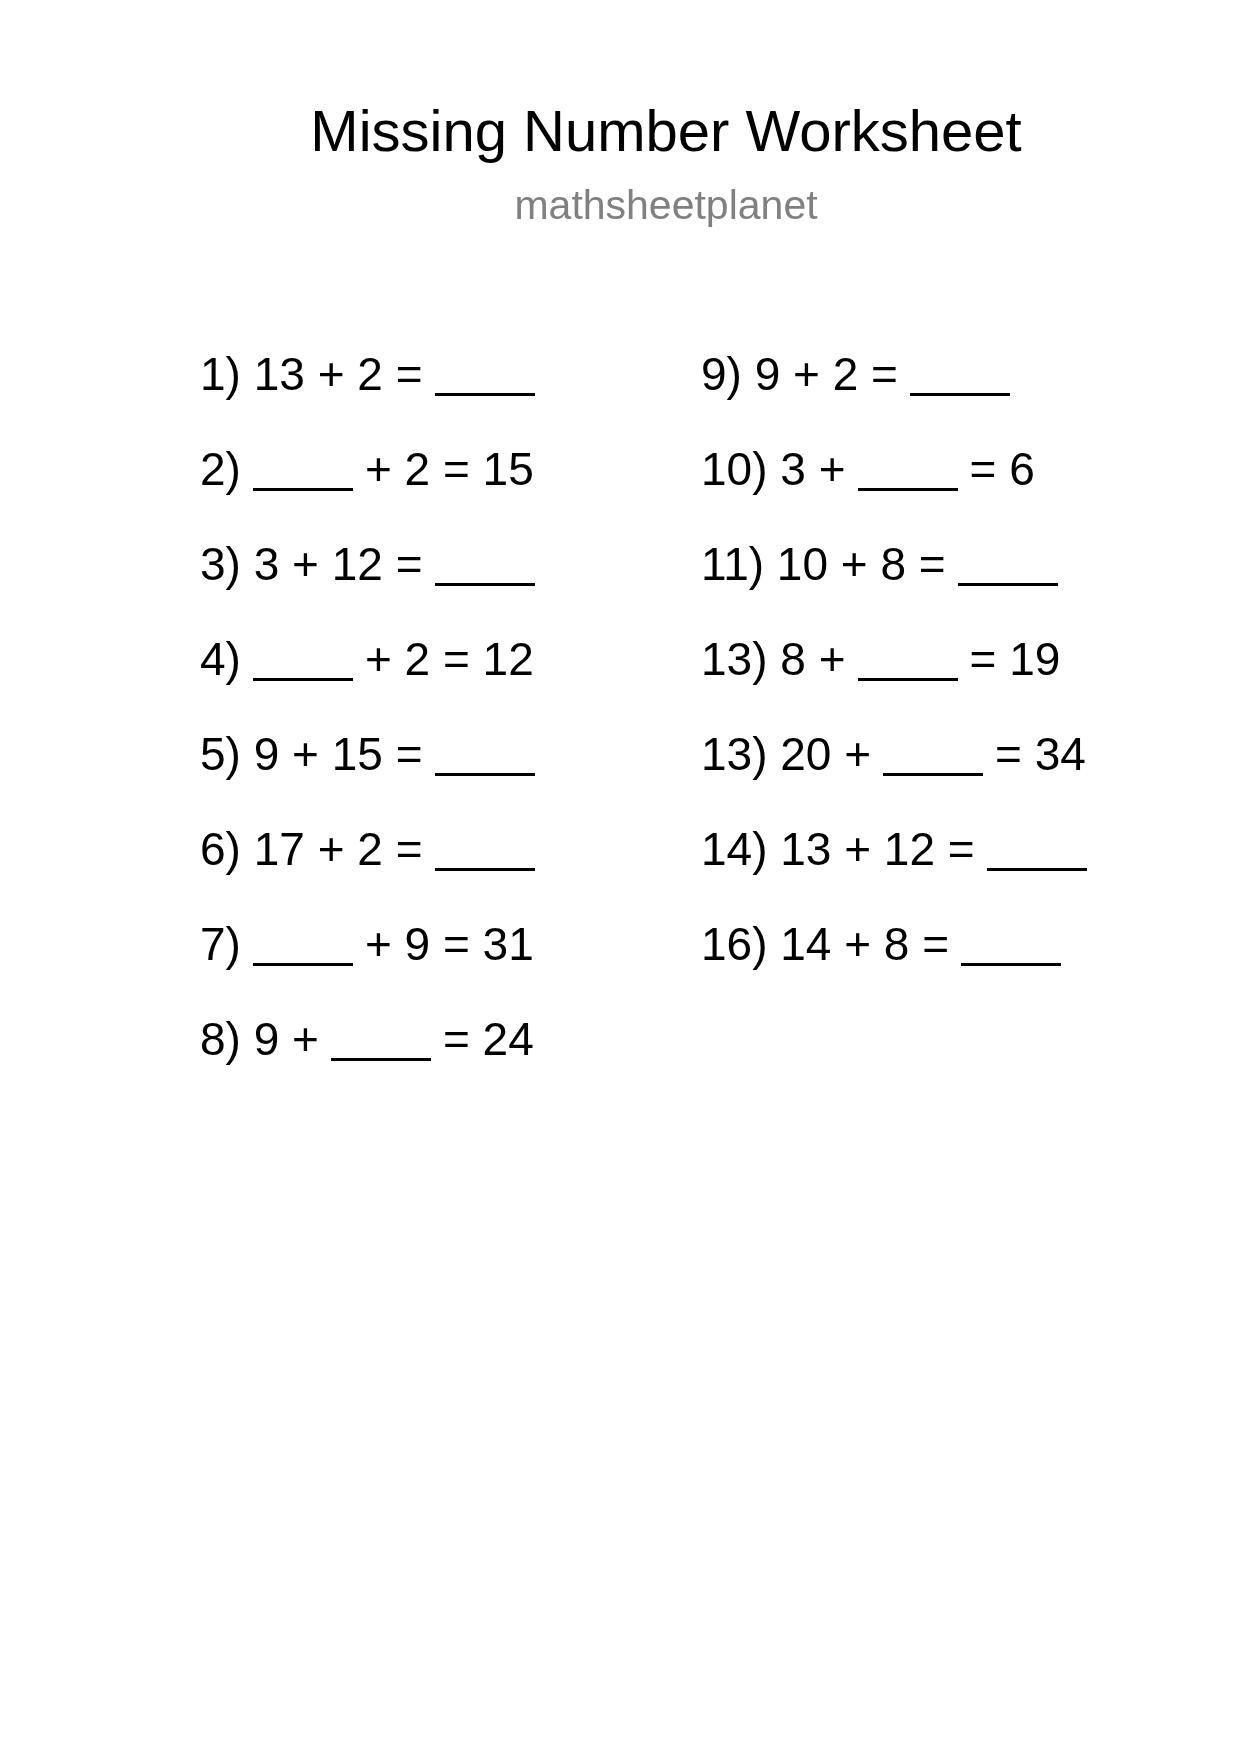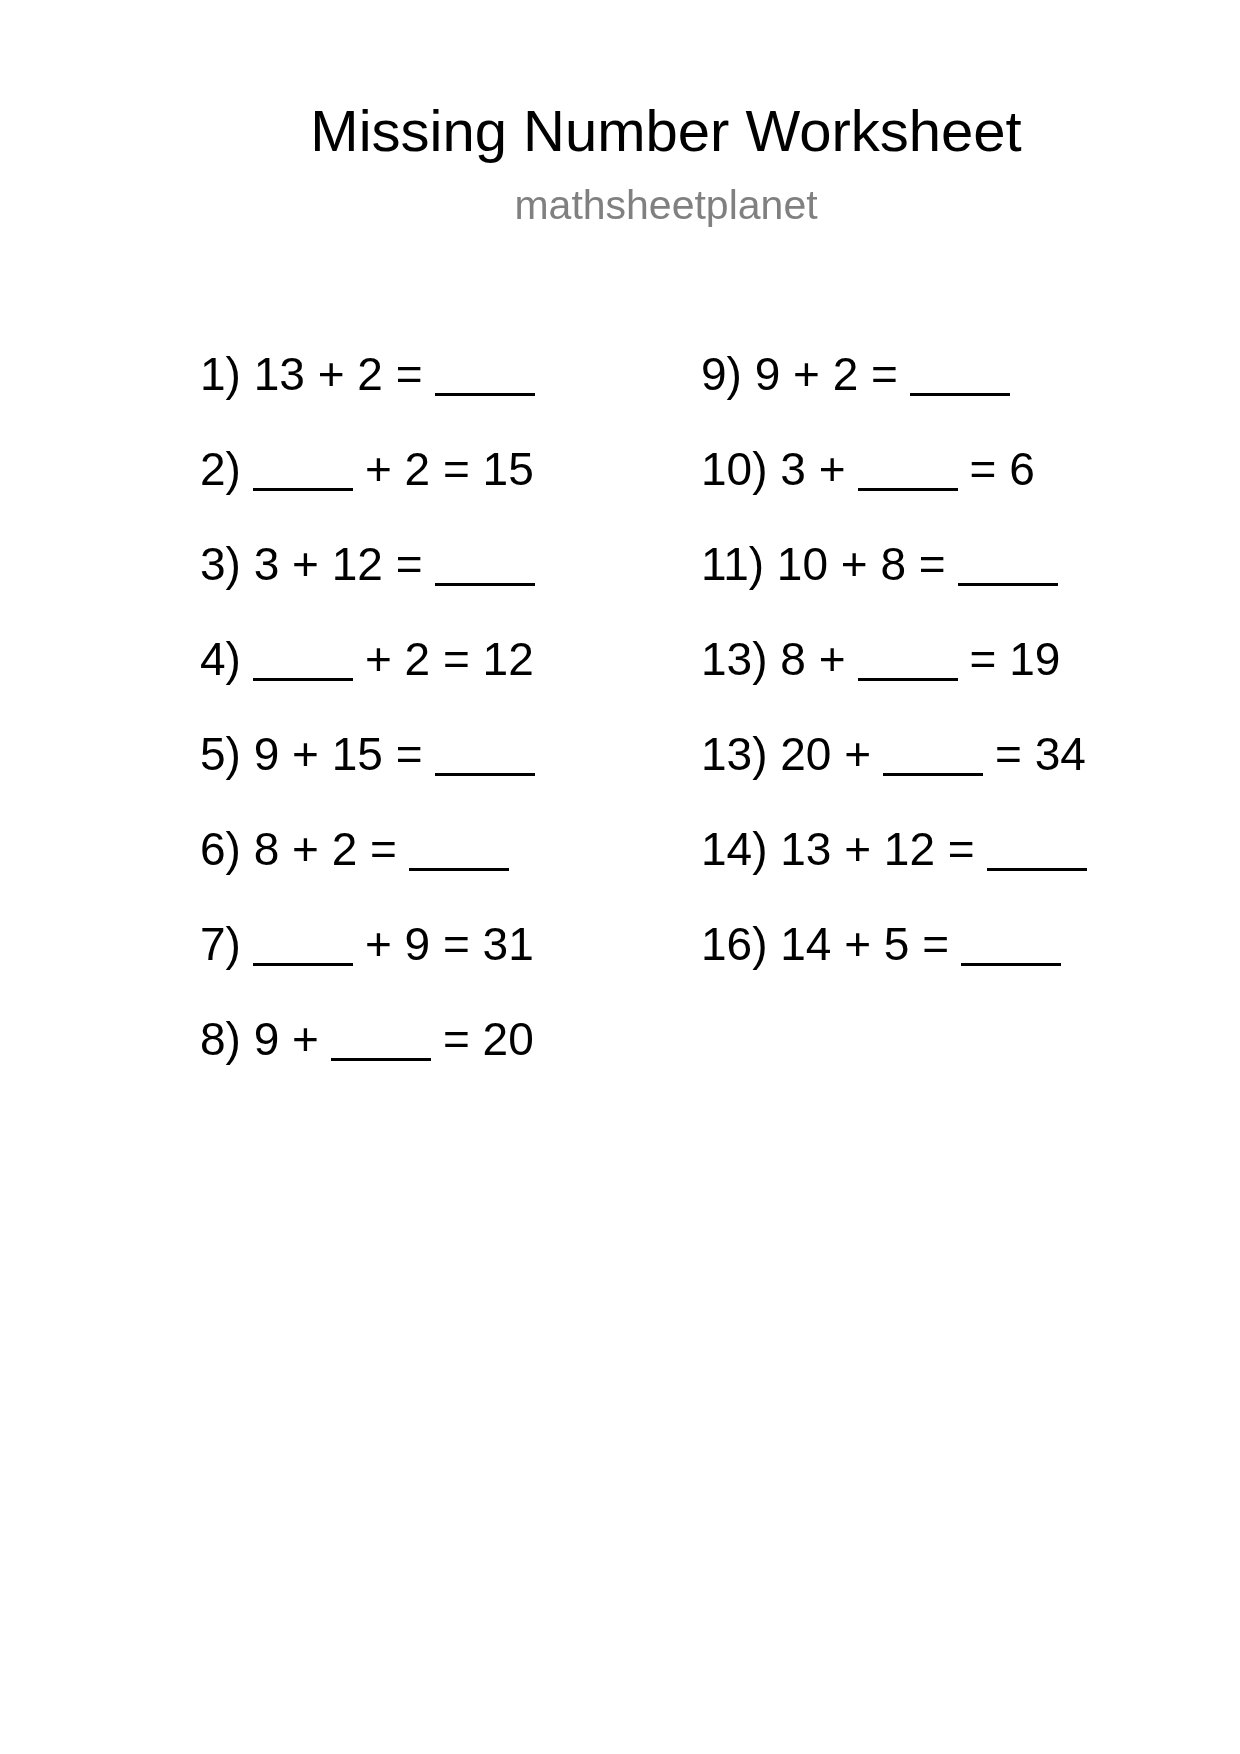--- a/index.html
+++ b/index.html
@@ -87,27 +87,27 @@
     <div class="problem">
       <span>3)</span>&nbsp;<span>3 + 12 =</span><span class="blank-wrap"></span>
     </div>
     <div class="problem">
       <span>4)</span><span class="blank-wrap"></span><span>+ 2 = 12</span>
     </div>
     <div class="problem">
       <span>5)</span>&nbsp;<span>9 + 15 =</span><span class="blank-wrap"></span>
     </div>
     <div class="problem">
-      <span>6)</span>&nbsp;<span>8 + 2 =</span><span class="blank-wrap"></span>
+      <span>6)</span>&nbsp;<span>17 + 2 =</span><span class="blank-wrap"></span>
     </div>
     <div class="problem">
       <span>7)</span><span class="blank-wrap"></span><span>+ 9 = 31</span>
     </div>
     <div class="problem">
-      <span>8)</span>&nbsp;<span>9 +</span><span class="blank-wrap"></span><span>= 20</span>
+      <span>8)</span>&nbsp;<span>9 +</span><span class="blank-wrap"></span><span>= 24</span>
     </div>
   </div>
 
   <div class="col right">
     <div class="problem">
       <span>9)</span>&nbsp;<span>9 + 2 =</span><span class="blank-wrap"></span>
     </div>
     <div class="problem">
       <span>10)</span>&nbsp;<span>3 +</span><span class="blank-wrap"></span><span>= 6</span>
     </div>
@@ -117,16 +117,16 @@
     <div class="problem">
       <span>13)</span>&nbsp;<span>8 +</span><span class="blank-wrap"></span><span>= 19</span>
     </div>
     <div class="problem">
       <span>13)</span>&nbsp;<span>20 +</span><span class="blank-wrap"></span><span>= 34</span>
     </div>
     <div class="problem">
       <span>14)</span>&nbsp;<span>13 + 12 =</span><span class="blank-wrap"></span>
     </div>
     <div class="problem">
-      <span>16)</span>&nbsp;<span>14 + 5 =</span><span class="blank-wrap"></span>
+      <span>16)</span>&nbsp;<span>14 + 8 =</span><span class="blank-wrap"></span>
     </div>
   </div>
 </div>
 
 </body></html>

